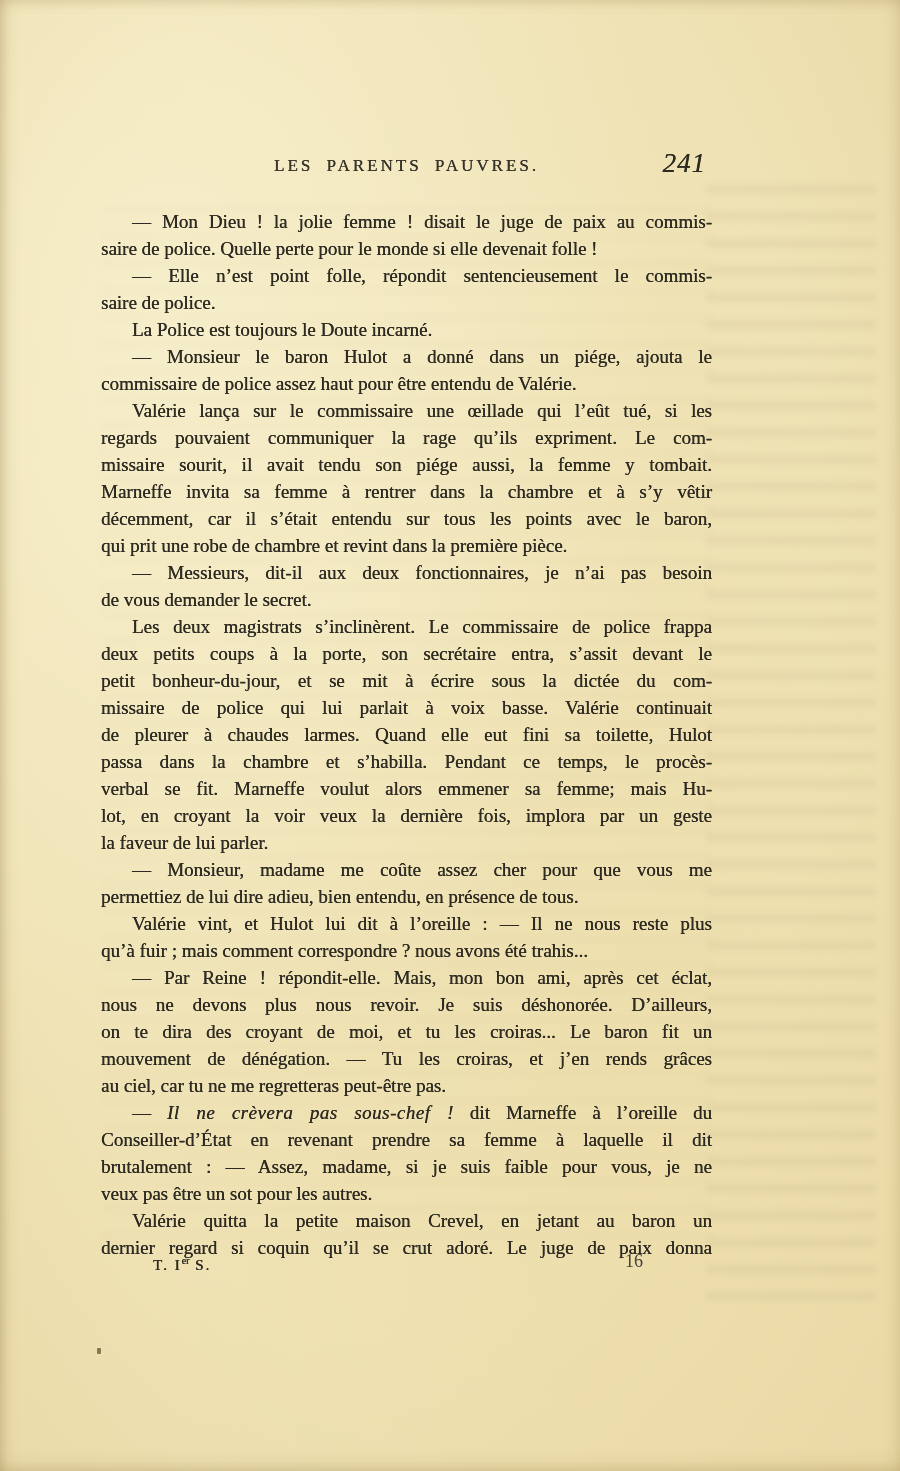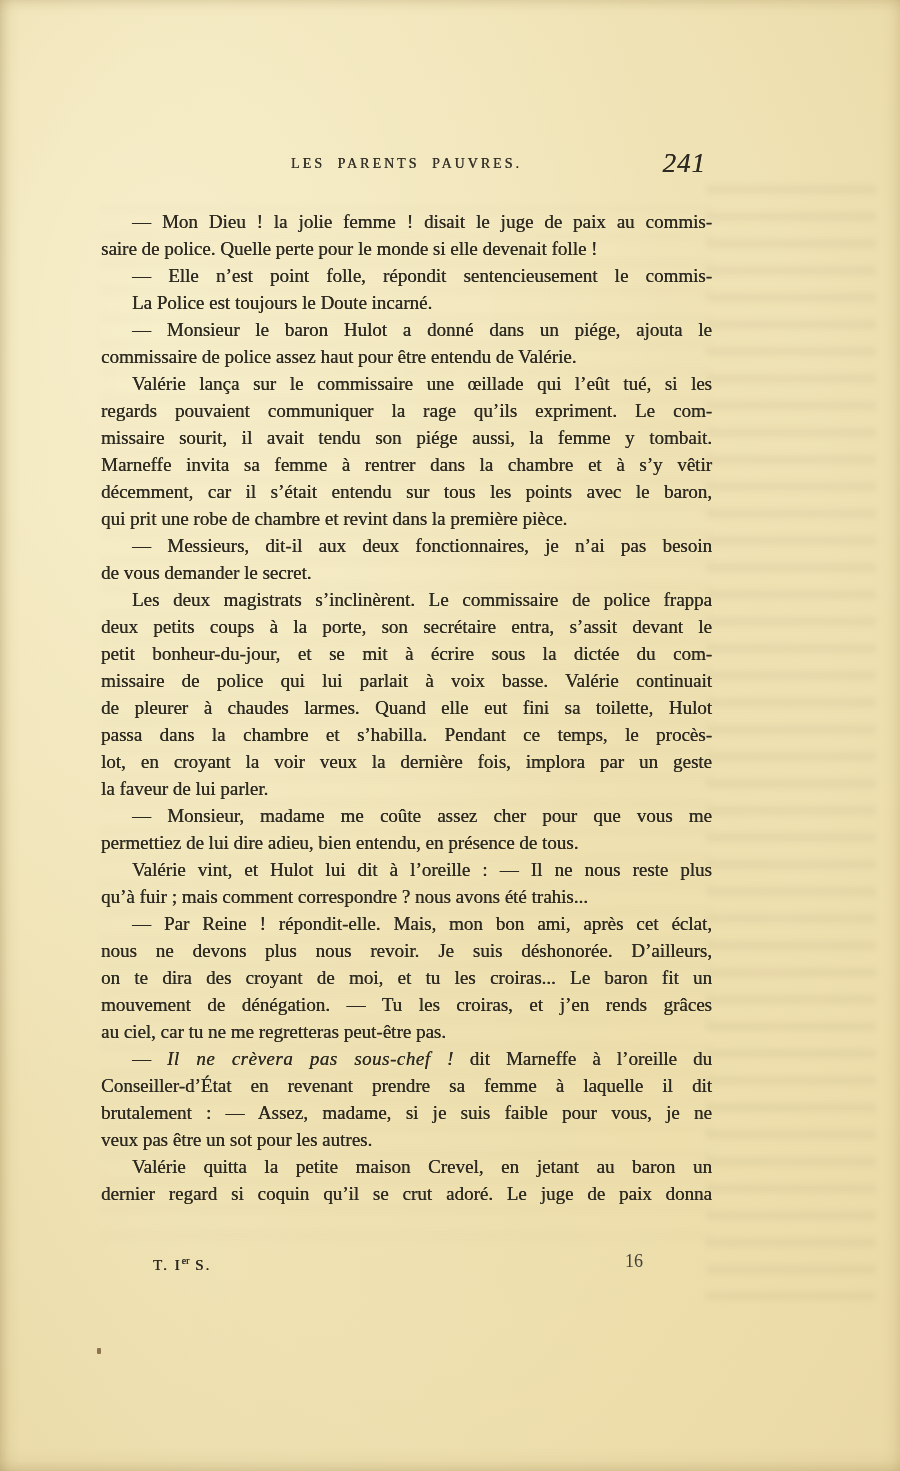--- a/index.html
+++ b/index.html
@@ -34,21 +34,21 @@
   
   .header {
     position: absolute;
     left: 101px; top: 148px;
     width: 611px; height: 36px;
   }
   .running-title {
     position: absolute;
     left: 0; right: 0; top: 8px;
     text-align: center;
-    font-size: 14px;
+    font-size: 17px;
     letter-spacing: 3px;
     word-spacing: 6px;
     color: #38342b;
     text-shadow: 0.3px 0 0 currentColor;
   }
   .folio {
     position: absolute;
     right: 6px; top: 0;
     font-size: 27px;
     letter-spacing: 1px;
@@ -137,37 +137,39 @@
 
   <div class="header">
     <span class="running-title">LES PARENTS PAUVRES.</span>
     <span class="folio">241</span>
   </div>
 
   <div class="text-block" id="text-lines">
       <div class="line indent">— Mon Dieu ! la jolie femme ! disait le juge de paix au commis-</div>
       <div class="line last">saire de police. Quelle perte pour le monde si elle devenait folle !</div>
       <div class="line indent">— Elle n’est point folle, répondit sentencieusement le commis-</div>
+      <div class="line last">saire de police.</div>
       <div class="line indent last">La Police est toujours le Doute incarné.</div>
       <div class="line indent">— Monsieur le baron Hulot a donné dans un piége, ajouta le</div>
       <div class="line last">commissaire de police assez haut pour être entendu de Valérie.</div>
       <div class="line indent">Valérie lança sur le commissaire une œillade qui l’eût tué, si les</div>
       <div class="line">regards pouvaient communiquer la rage qu’ils expriment. Le com-</div>
       <div class="line">missaire sourit, il avait tendu son piége aussi, la femme y tombait.</div>
       <div class="line">Marneffe invita sa femme à rentrer dans la chambre et à s’y vêtir</div>
       <div class="line">décemment, car il s’était entendu sur tous les points avec le baron,</div>
       <div class="line last">qui prit une robe de chambre et revint dans la première pièce.</div>
       <div class="line indent">— Messieurs, dit-il aux deux fonctionnaires, je n’ai pas besoin</div>
       <div class="line last">de vous demander le secret.</div>
       <div class="line indent">Les deux magistrats s’inclinèrent. Le commissaire de police frappa</div>
       <div class="line">deux petits coups à la porte, son secrétaire entra, s’assit devant le</div>
       <div class="line">petit bonheur-du-jour, et se mit à écrire sous la dictée du com-</div>
       <div class="line">missaire de police qui lui parlait à voix basse. Valérie continuait</div>
       <div class="line">de pleurer à chaudes larmes. Quand elle eut fini sa toilette, Hulot</div>
       <div class="line">passa dans la chambre et s’habilla. Pendant ce temps, le procès-</div>
+      <div class="line">verbal se fit. Marneffe voulut alors emmener sa femme; mais Hu-</div>
       <div class="line">lot, en croyant la voir veux la dernière fois, implora par un geste</div>
       <div class="line last">la faveur de lui parler.</div>
       <div class="line indent">— Monsieur, madame me coûte assez cher pour que vous me</div>
       <div class="line last">permettiez de lui dire adieu, bien entendu, en présence de tous.</div>
       <div class="line indent">Valérie vint, et Hulot lui dit à l’oreille : — Il ne nous reste plus</div>
       <div class="line last">qu’à fuir ; mais comment correspondre ? nous avons été trahis...</div>
       <div class="line indent">— Par Reine ! répondit-elle. Mais, mon bon ami, après cet éclat,</div>
       <div class="line">nous ne devons plus nous revoir. Je suis déshonorée. D’ailleurs,</div>
       <div class="line">on te dira des croyant de moi, et tu les croiras... Le baron fit un</div>
       <div class="line">mouvement de dénégation. — Tu les croiras, et j’en rends grâces</div>

